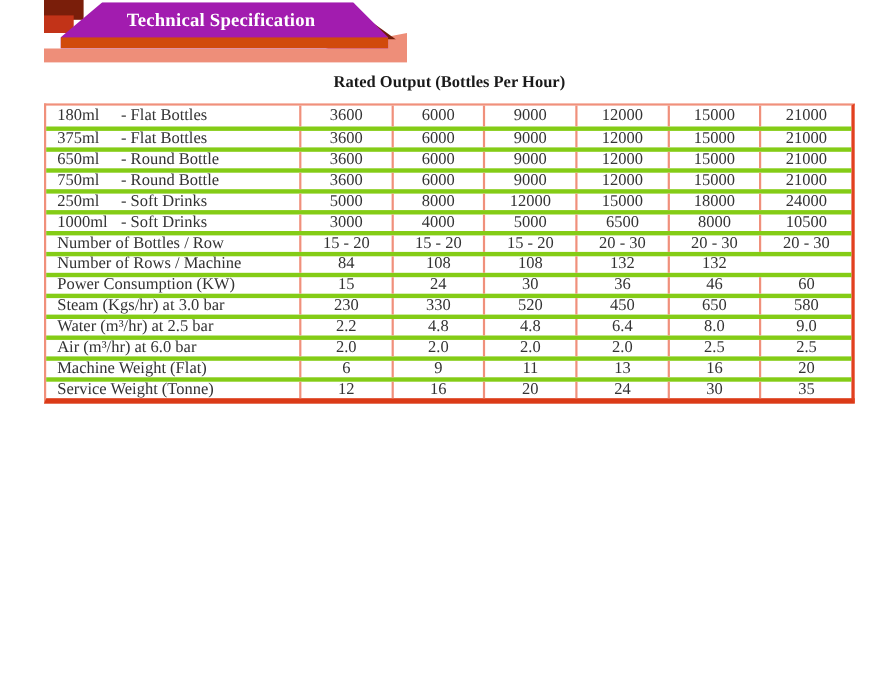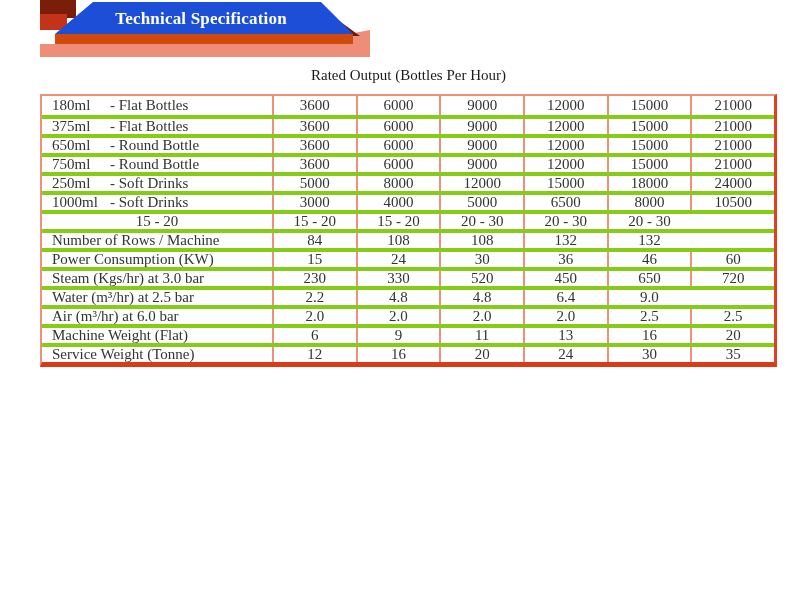--- a/index.html
+++ b/index.html
@@ -26,21 +26,21 @@
     background: #ee8e79;
     clip-path: polygon(0 14px, 256px 14px, 330px 0, 330px 27px, 0 27px);
   }
   .banner-shadow-right {
     position: absolute; left: 40px; top: 0; width: 322px; height: 44px;
     background: #701b08;
     clip-path: polygon(276px 4px, 320px 36px, 276px 36px);
   }
   .banner-main {
     position: absolute; left: 40px; top: 0; width: 322px; height: 52px;
-    background: #1d4ed8;
+    background: #a21caf;
     clip-path: polygon(53px 2px, 281px 2px, 313px 34px, 313px 44px, 15px 44px, 15px 34px);
   }
   .banner-lip {
     position: absolute; left: 15px; top: 34px; width: 298px; height: 10px;
     background: #d14a0c;
   }
   .banner-title {
     position: absolute; left: 30px; top: 9px; width: 262px;
     text-align: center;
     color: #ffffff; font-size: 17px; font-weight: bold;
@@ -63,21 +63,21 @@
     font-weight: bold;
     font-size: 15px;
     display: flex; align-items: center; justify-content: center;
     box-sizing: border-box;
   }
   .th + .th { border-left: 4px solid #ffffff; }
 
   .section-title {
     height: 37px;
     display: flex; align-items: center; justify-content: center;
-    font-weight: normal; font-size: 15px; color: #1a1a1a;
+    font-weight: bold; font-size: 15px; color: #1a1a1a;
   }
 
   .tbody {
     border: 2px solid #f0907b;
     border-right: 3px solid #e2401f;
     border-bottom: 5px solid #db3a17;
     box-sizing: border-box;
   }
   .trow {
     display: grid;
@@ -180,20 +180,21 @@
             <span>- Soft Drinks</span>
           </div>
           <div class="td">3000</div>
           <div class="td">4000</div>
           <div class="td">5000</div>
           <div class="td">6500</div>
           <div class="td">8000</div>
           <div class="td">10500</div>
         </div>
         <div class="trow">
+          <div class="td td-label">Number of Bottles / Row</div>
           <div class="td">15 - 20</div>
           <div class="td">15 - 20</div>
           <div class="td">15 - 20</div>
           <div class="td">20 - 30</div>
           <div class="td">20 - 30</div>
           <div class="td">20 - 30</div>
         </div>
         <div class="trow">
           <div class="td td-label">Number of Rows / Machine</div>
           <div class="td">84</div>
@@ -211,28 +212,29 @@
           <div class="td">46</div>
           <div class="td">60</div>
         </div>
         <div class="trow">
           <div class="td td-label">Steam (Kgs/hr) at 3.0 bar</div>
           <div class="td">230</div>
           <div class="td">330</div>
           <div class="td">520</div>
           <div class="td">450</div>
           <div class="td">650</div>
-          <div class="td">720</div>
+          <div class="td">580</div>
         </div>
         <div class="trow">
           <div class="td td-label">Water (m³/hr) at 2.5 bar</div>
           <div class="td">2.2</div>
           <div class="td">4.8</div>
           <div class="td">4.8</div>
           <div class="td">6.4</div>
+          <div class="td">8.0</div>
           <div class="td">9.0</div>
         </div>
         <div class="trow">
           <div class="td td-label">Air (m³/hr) at 6.0 bar</div>
           <div class="td">2.0</div>
           <div class="td">2.0</div>
           <div class="td">2.0</div>
           <div class="td">2.0</div>
           <div class="td">2.5</div>
           <div class="td">2.5</div>

